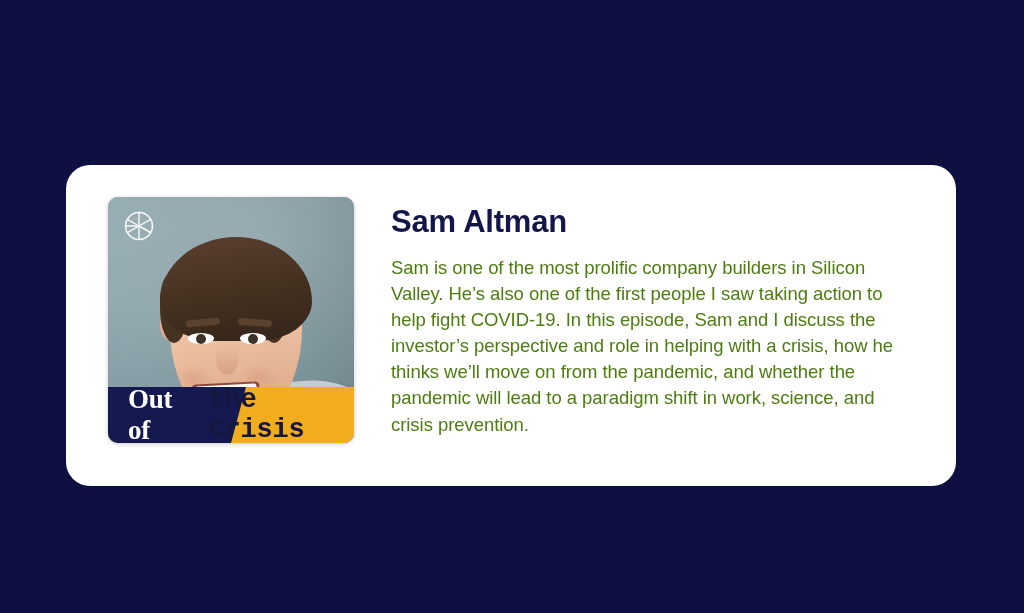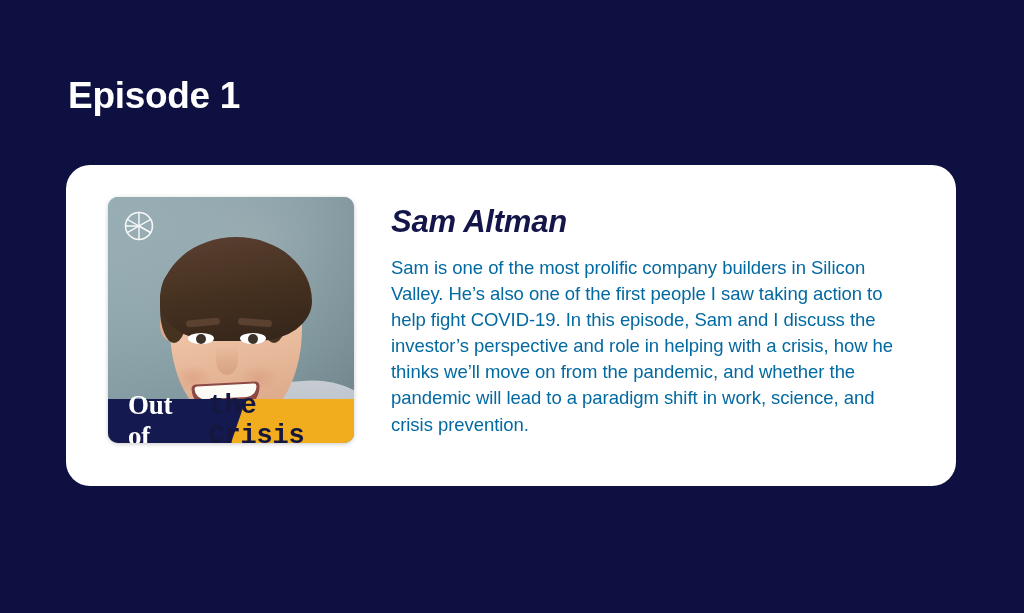--- a/index.html
+++ b/index.html
@@ -240,21 +240,21 @@
     height: 34px;
     opacity: 0.92;
   }
 
   
   .banner {
     position: absolute;
     left: 0;
     right: 0;
     bottom: 0;
-    height: 44px;
+    height: 56px;
     display: block;
   }
   .banner-navy {
     position: absolute;
     left: 0; top: 0; bottom: 0;
     width: 150px;
     background: #141a4f;
     clip-path: polygon(0 0, 100% 0, 86% 100%, 0 100%);
   }
   .banner-gold {
@@ -289,37 +289,35 @@
     padding-top: 8px;
     flex: 1;
   }
   .guest-name {
     font-size: 31px;
     font-weight: bold;
     color: #14164a;
     letter-spacing: -0.2px;
     margin: 0 0 16px 0;
     line-height: 1.1;
-    font-style: italic;
   }
   .guest-bio {
     font-size: 18.5px;
     line-height: 1.41;
-    color: #0369a1;
+    color: #4d7c0f;
     margin: 0;
     max-width: 530px;
     letter-spacing: -0.05px;
   }
 </style>
 </head>
 <body>
 
 <div class="page">
 
-  <div class="episode-title">Episode 1</div>
 
   <div class="card">
     <div class="card-inner">
 
       <div class="artwork">
 
         <div class="photo-bg"></div>
 
         <div class="portrait">
           <div class="shoulder"></div>

